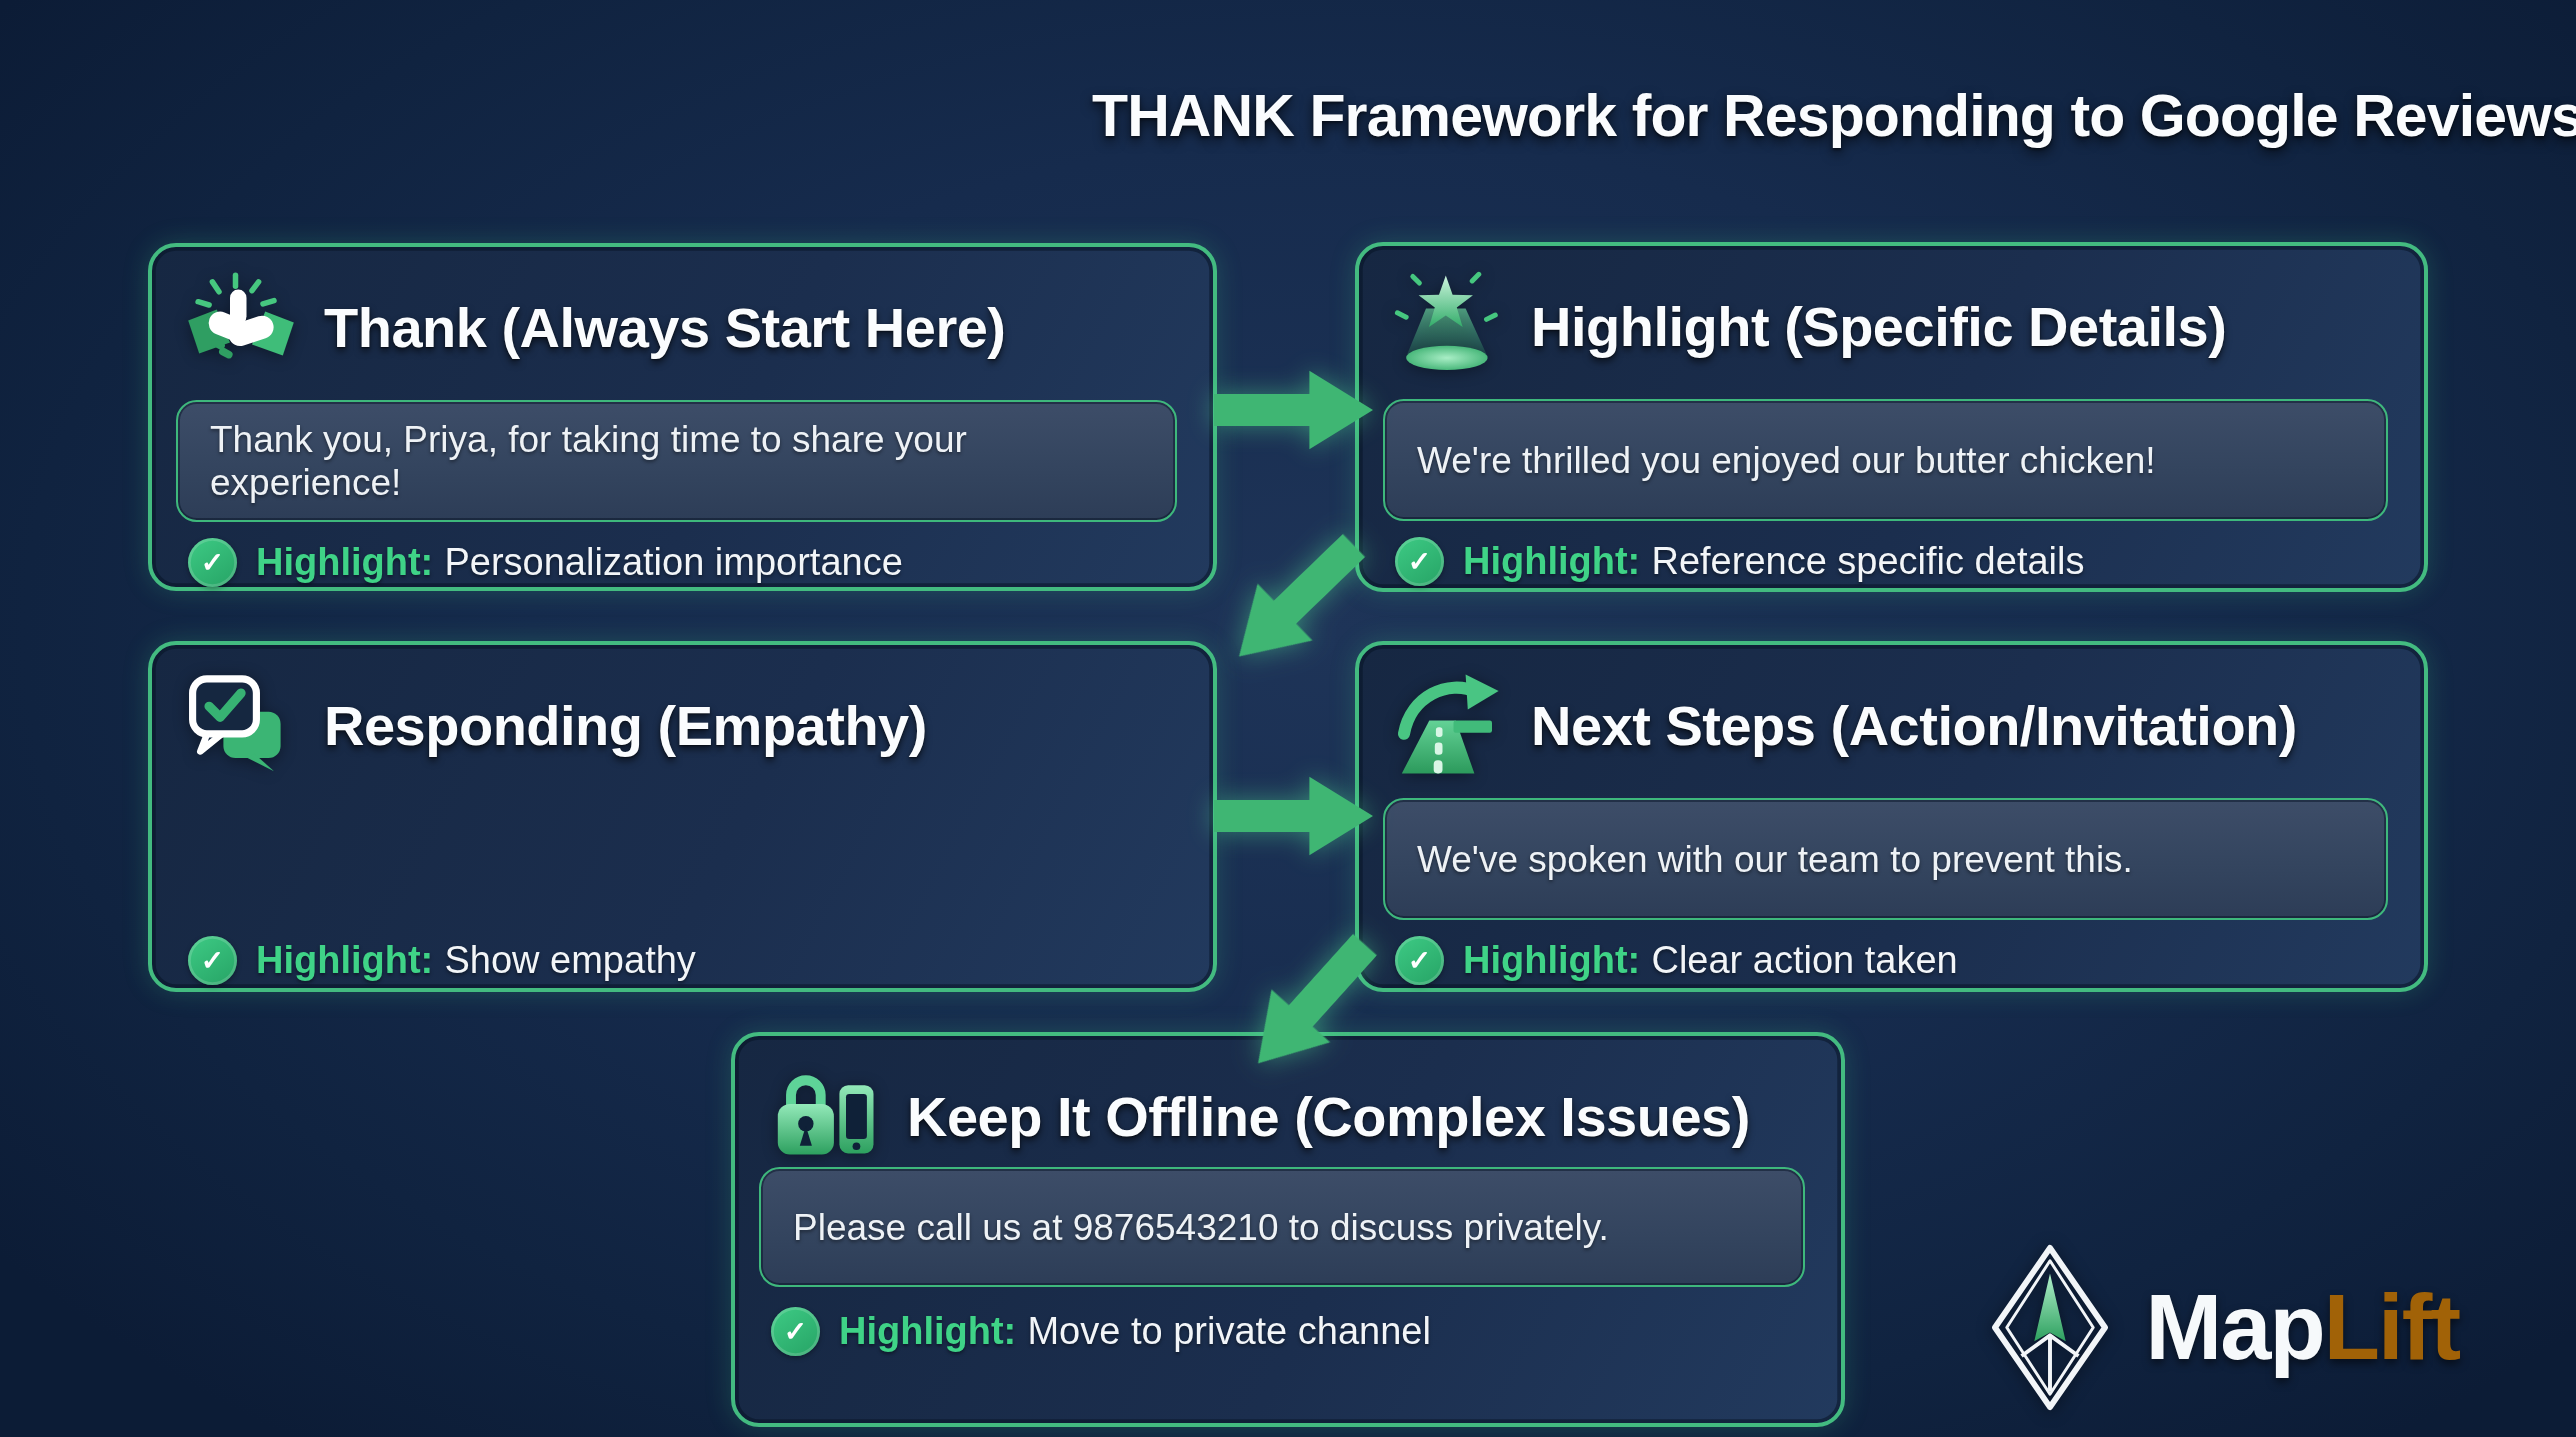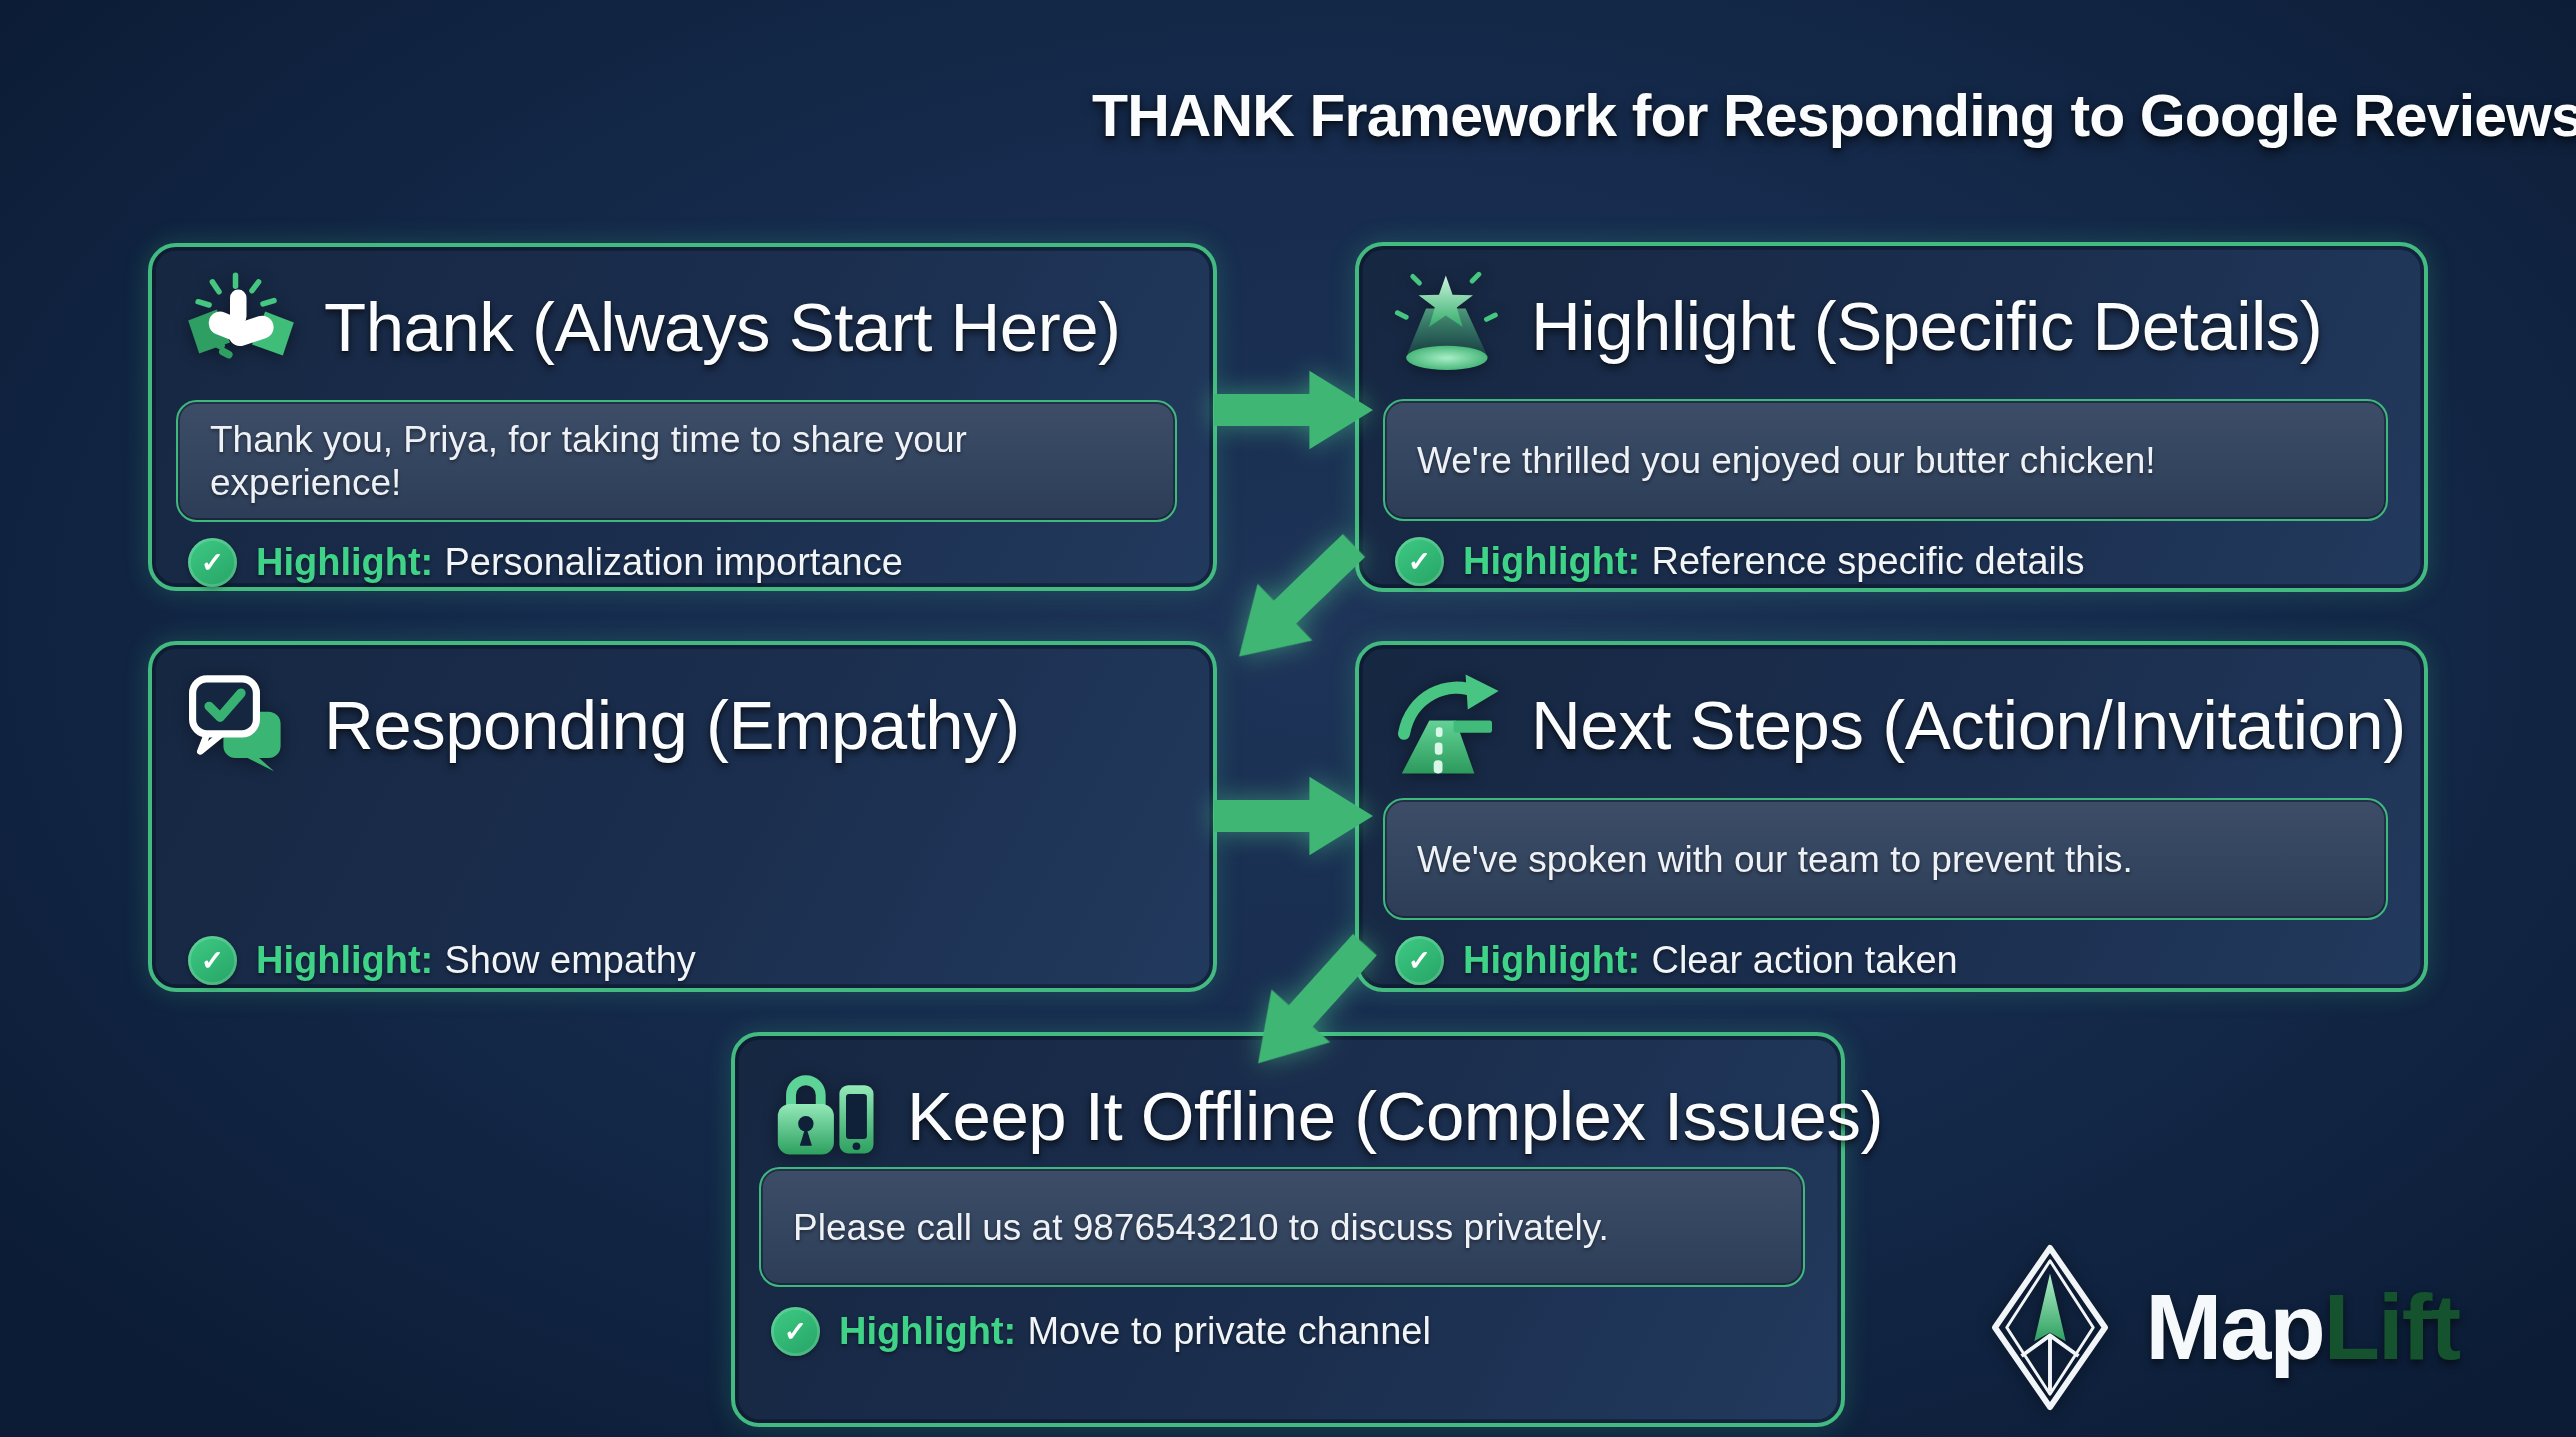--- a/index.html
+++ b/index.html
@@ -31,21 +31,21 @@
   .c4 { left:1355px; top:641px;  width:1073px; height:351px; }
   .c5 { left:731px;  top:1032px; width:1114px; height:395px; }
   .card-header {
     position:absolute; left:34px; top:24px; right:22.5px; height:112px;
     display:flex; align-items:center; gap:28px;
   }
   .card-icon { width:110px; height:110px; flex:0 0 110px;
     filter:drop-shadow(0 2.8px 7.5px rgba(0,0,0,.4)); }
   .card-icon svg { width:100%; height:100%; display:block; }
   .card-title {
-    font-size:69px; font-weight:400; color:#fafcfe; letter-spacing:-0.5px;
+    font-size:56px; font-weight:700; color:#fafcfe; letter-spacing:-0.5px;
     text-shadow:0 3.7px 7.5px rgba(0,0,0,.6), 0 0.9px 1.9px rgba(0,0,0,.55);
     white-space:nowrap;
   }
   .msg-box {
     position:absolute; left:24px; right:36px; top:153px; height:122px;
     background:linear-gradient(180deg,#3d4d68 0%, #33445e 60%, #2d3d57 100%);
     border:2.8px solid #3eb87c; border-radius:20.6px;
     box-shadow: inset 0 0 0 1.9px rgba(8,20,38,.5);
     display:flex; align-items:center; padding:0 32px;
   }
@@ -77,21 +77,21 @@
   .ar3 { left:1214px; top:769px;  width:159px; height:94px; }
   .ar4 { left:1225px; top:957px; width:173px; height:94px; transform:rotate(132deg); }
   .logo { position:absolute; left:1977px; top:1243px; width:571px; height:168px;
     display:flex; align-items:center; gap:22.5px; }
   .logo-diamond { width:146px; height:167px; flex:0 0 146px;
     filter:drop-shadow(0 2.8px 7.5px rgba(0,0,0,.5)); }
   .logo-diamond svg { width:100%; height:100%; display:block; }
   .logo-word { font-size:92px; font-weight:700; letter-spacing:-1.9px; white-space:nowrap;
     text-shadow:0 3.7px 8.4px rgba(0,0,0,.55); }
   .logo-word .w1 { color:#f6f9fb; }
-  .logo-word .w2 { color:#14532d; }
+  .logo-word .w2 { color:#a16207; }
 </style>
 </head>
 <body>
 
 <svg width="0" height="0" style="position:absolute">
   <defs>
     <linearGradient id="gGreenV" x1="0" y1="0" x2="0" y2="1">
       <stop offset="0" stop-color="#93e9b9"></stop>
         <stop offset="1" stop-color="#2da05f"></stop>
     </linearGradient>

